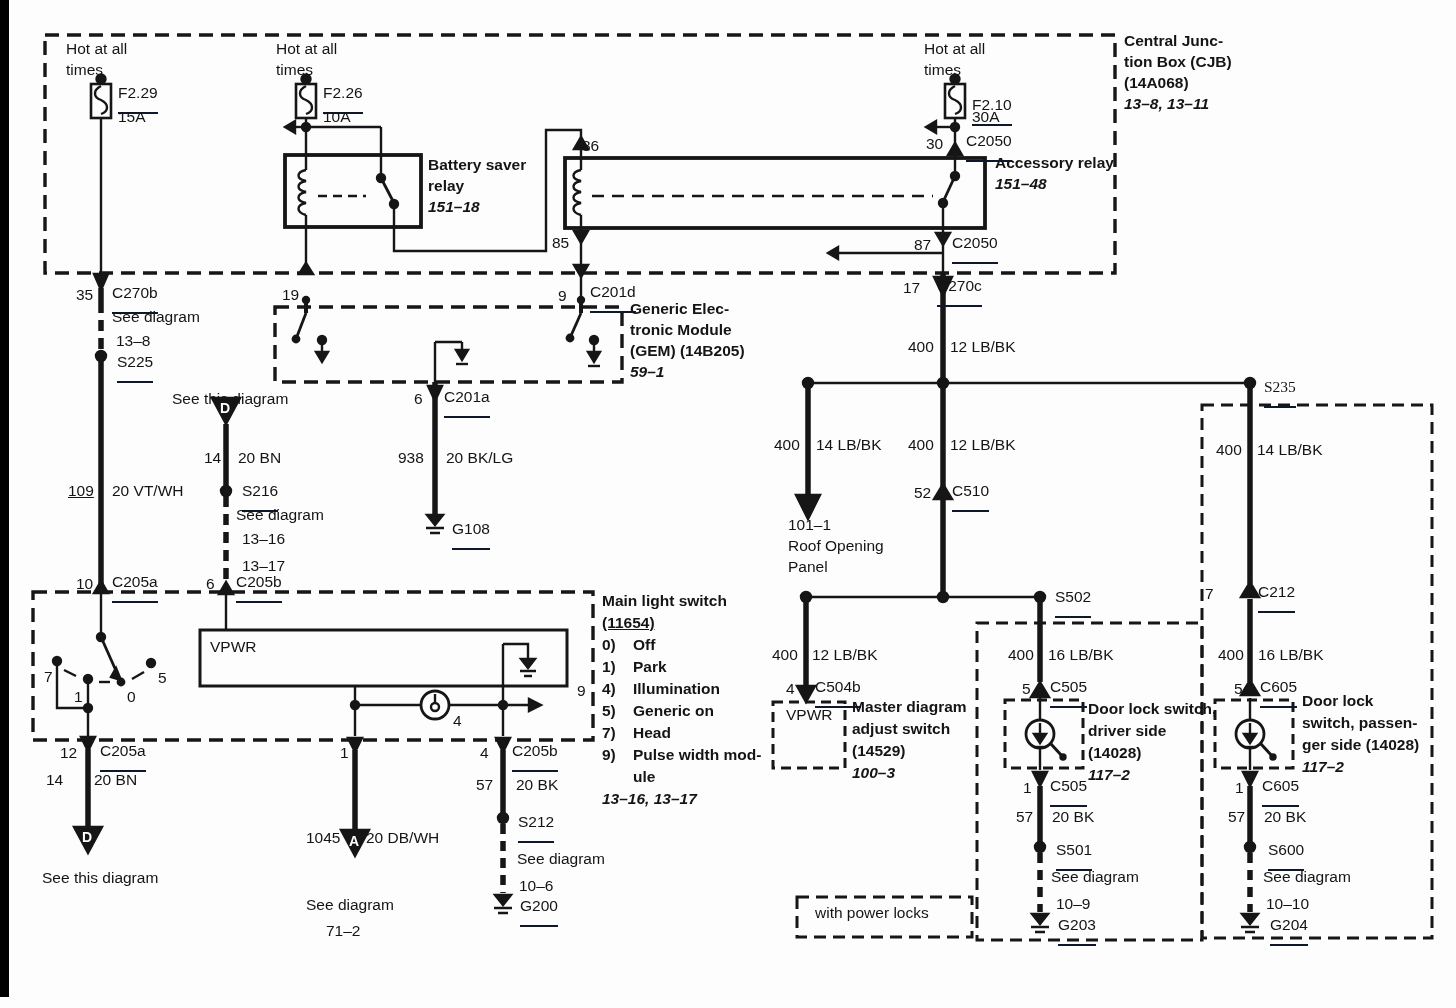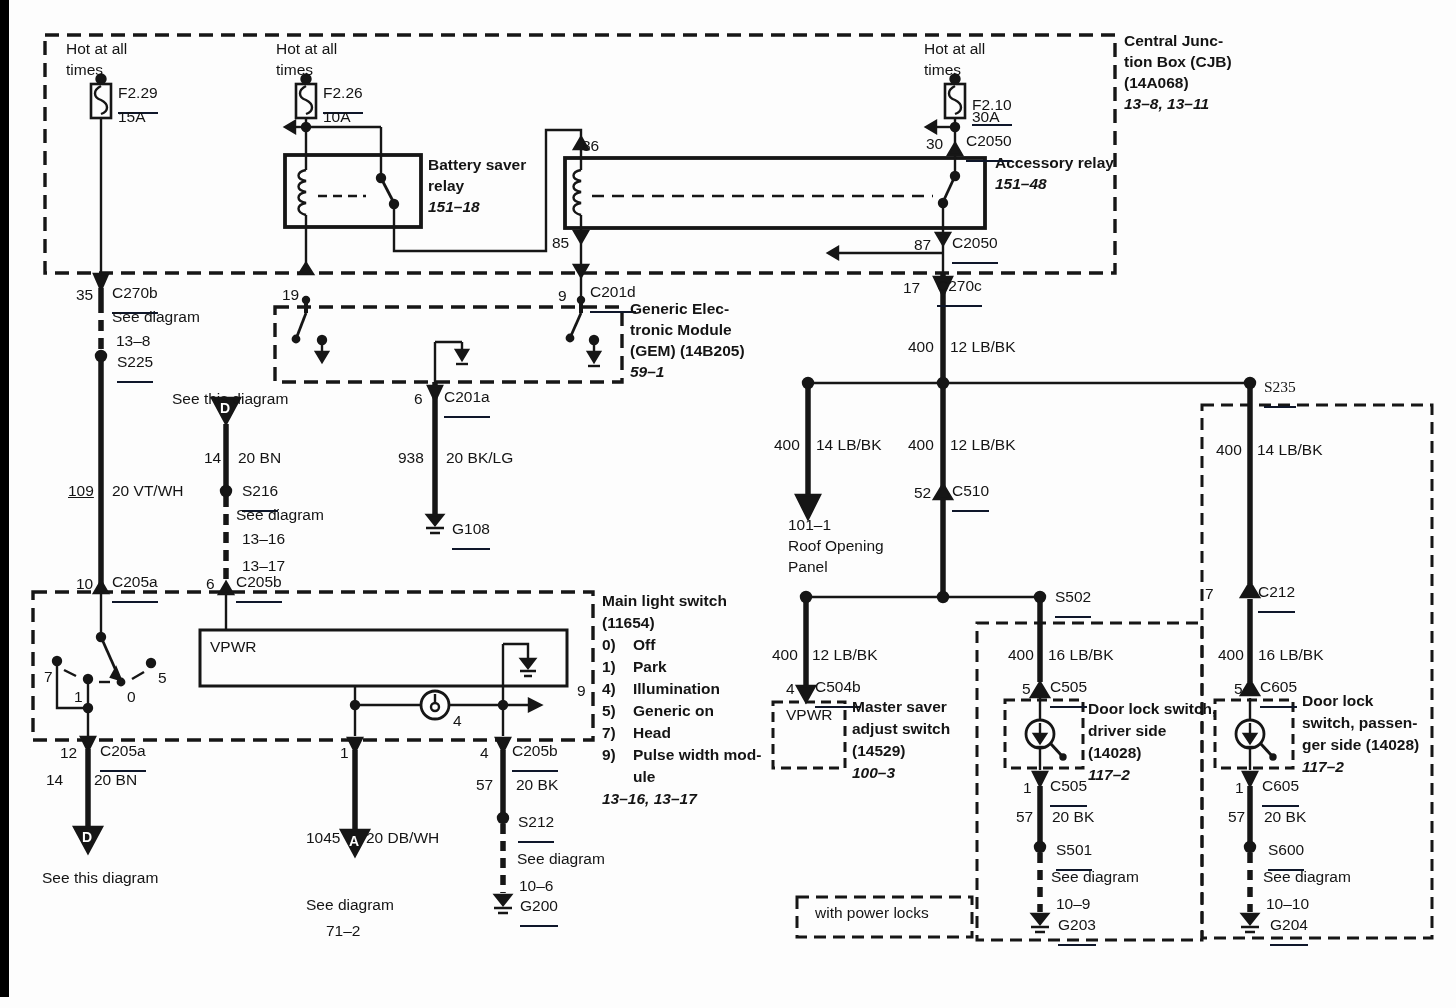--- a/index.html
+++ b/index.html
@@ -349,21 +349,21 @@
       <span class="lbl" style="left: 236px; top: 506px;">See diagram</span>
       <span class="lbl" style="left: 242px; top: 530px;">13–16</span>
       <span class="lbl" style="left: 242px; top: 557px;">13–17</span>
       <span class="lbl" style="left: 68px; top: 482px; text-decoration: underline;">109</span>
       <span class="lbl" style="left: 112px; top: 482px;">20 VT/WH</span>
       <span class="lbl" style="left: 76px; top: 575px;">10</span>
       <span class="lbl u" style="left: 112px; top: 573px;">C205a</span>
       <span class="lbl" style="left: 206px; top: 575px;">6</span>
       <span class="lbl u" style="left: 236px; top: 573px;">C205b</span>
       <span class="lbl b" style="left: 602px; top: 592px;">Main light switch</span>
-      <span class="lbl b" style="left: 602px; top: 614px;">(11654)</span>
+      <span class="lbl b" style="left: 602px; top: 614px; text-decoration: underline;">(11654)</span>
       <span class="lbl b" style="left: 602px; top: 636px;">0)</span>
       <span class="lbl b" style="left: 633px; top: 636px;">Off</span>
       <span class="lbl b" style="left: 602px; top: 658px;">1)</span>
       <span class="lbl b" style="left: 633px; top: 658px;">Park</span>
       <span class="lbl b" style="left: 602px; top: 680px;">4)</span>
       <span class="lbl b" style="left: 633px; top: 680px;">Illumination</span>
       <span class="lbl b" style="left: 602px; top: 702px;">5)</span>
       <span class="lbl b" style="left: 633px; top: 702px;">Generic on</span>
       <span class="lbl b" style="left: 602px; top: 724px;">7)</span>
       <span class="lbl b" style="left: 633px; top: 724px;">Head</span>
@@ -411,21 +411,21 @@
       <span class="lbl" style="left: 788px; top: 537px;">Roof Opening</span>
       <span class="lbl" style="left: 788px; top: 558px;">Panel</span>
       <span class="lbl u" style="left: 1055px; top: 588px;">S502</span>
       <span class="lbl" style="left: 1205px; top: 585px;">7</span>
       <span class="lbl u" style="left: 1258px; top: 583px;">C212</span>
       <span class="lbl" style="left: 772px; top: 646px;">400</span>
       <span class="lbl" style="left: 812px; top: 646px;">12 LB/BK</span>
       <span class="lbl" style="left: 786px; top: 680px;">4</span>
       <span class="lbl u" style="left: 815px; top: 678px;">C504b</span>
       <span class="lbl" style="left: 786px; top: 706px;">VPWR</span>
-      <span class="lbl b" style="left: 852px; top: 698px;">Master saver</span>
+      <span class="lbl b" style="left: 852px; top: 698px;">Master diagram</span>
       <span class="lbl b" style="left: 852px; top: 720px;">adjust switch</span>
       <span class="lbl b" style="left: 852px; top: 742px;">(14529)</span>
       <span class="lbl bi" style="left: 852px; top: 764px;">100–3</span>
       <span class="lbl" style="left: 1008px; top: 646px;">400</span>
       <span class="lbl" style="left: 1048px; top: 646px;">16 LB/BK</span>
       <span class="lbl" style="left: 1022px; top: 680px;">5</span>
       <span class="lbl u" style="left: 1050px; top: 678px;">C505</span>
       <span class="lbl b" style="left: 1088px; top: 700px;">Door lock switch,</span>
       <span class="lbl b" style="left: 1088px; top: 722px;">driver side</span>
       <span class="lbl b" style="left: 1088px; top: 744px;">(14028)</span>

